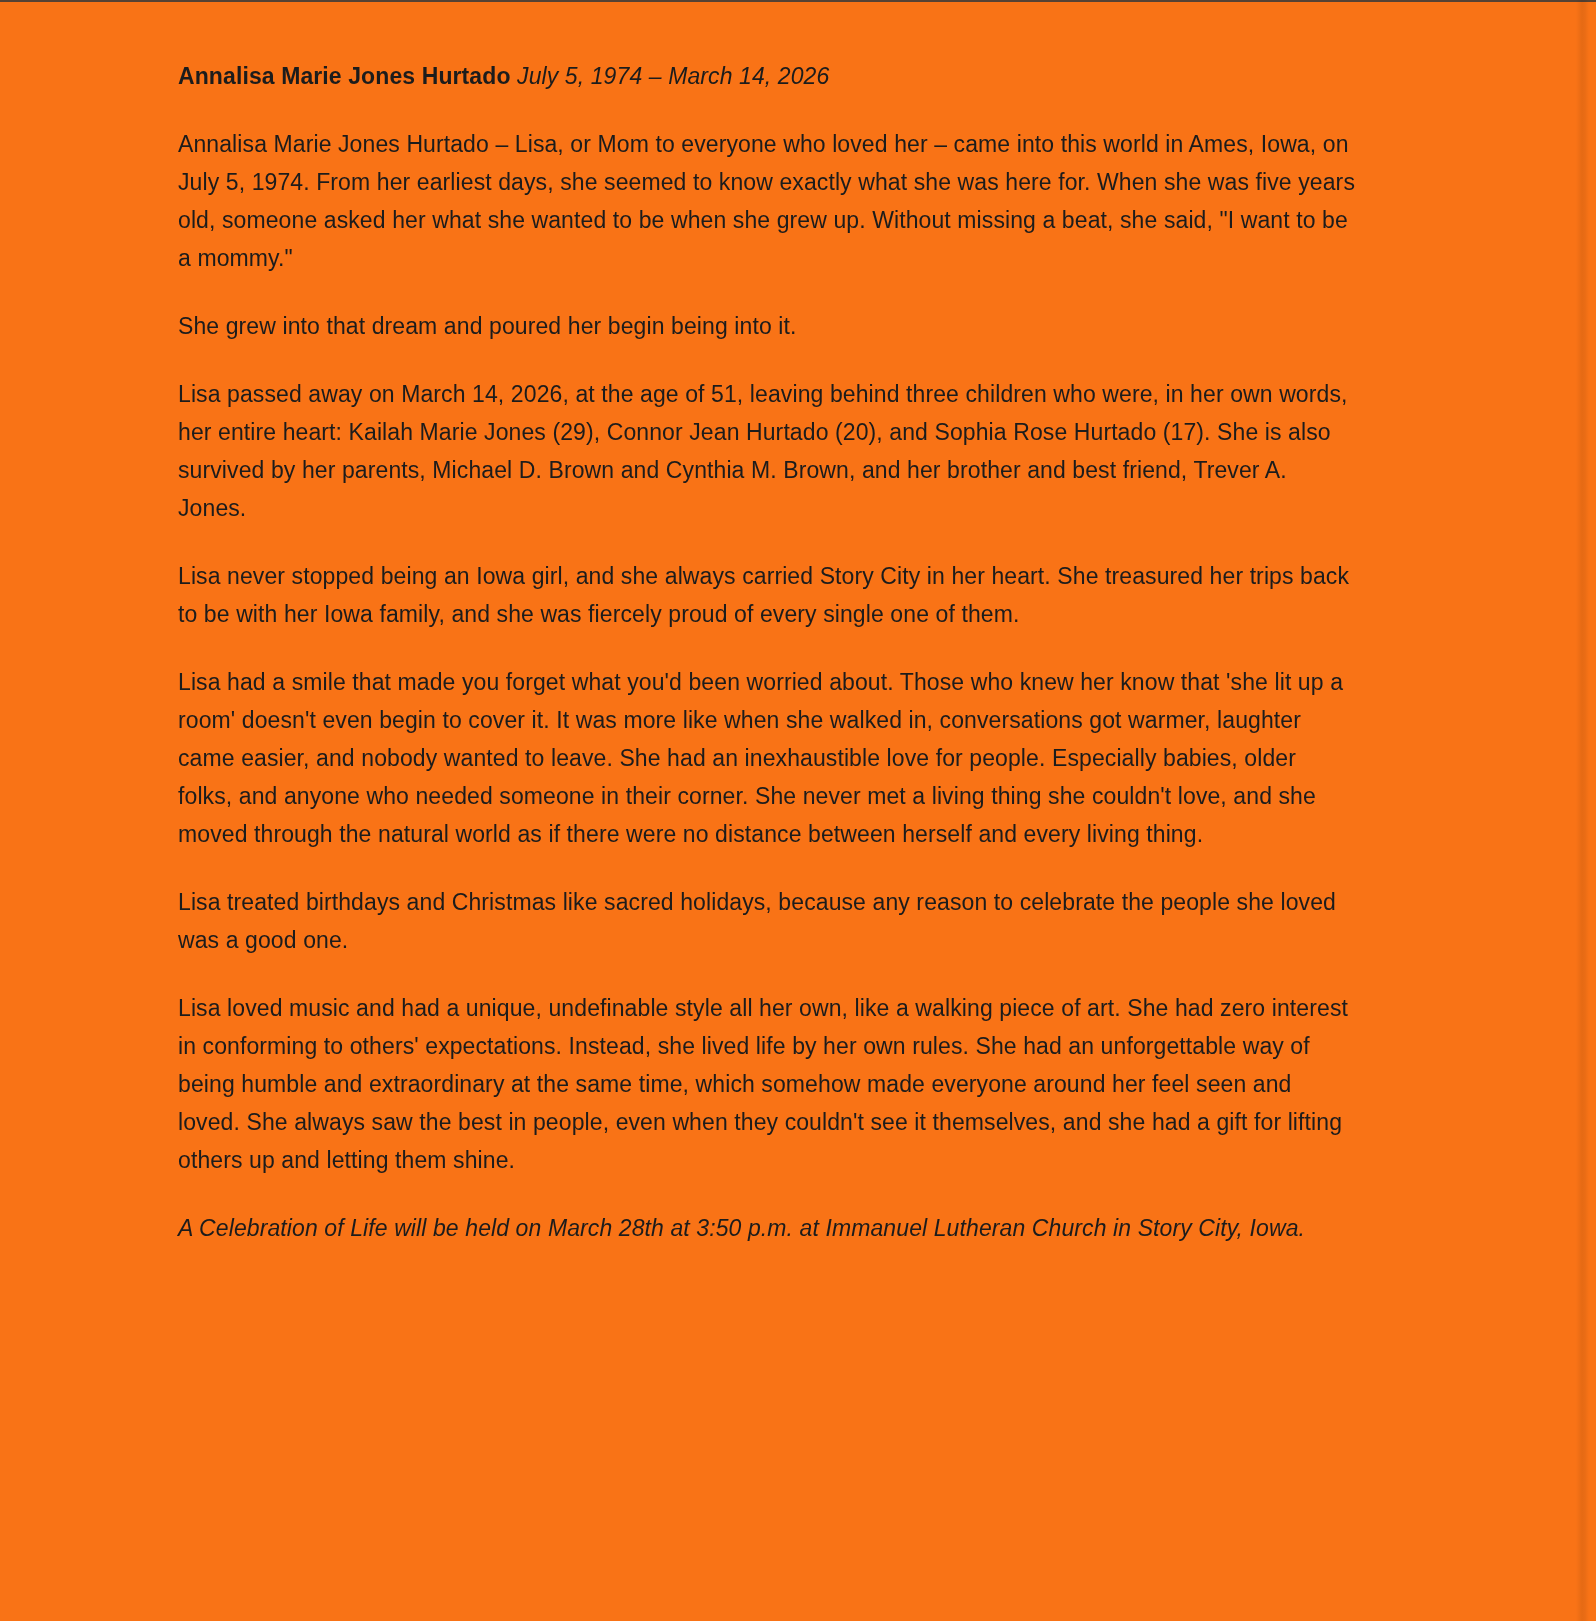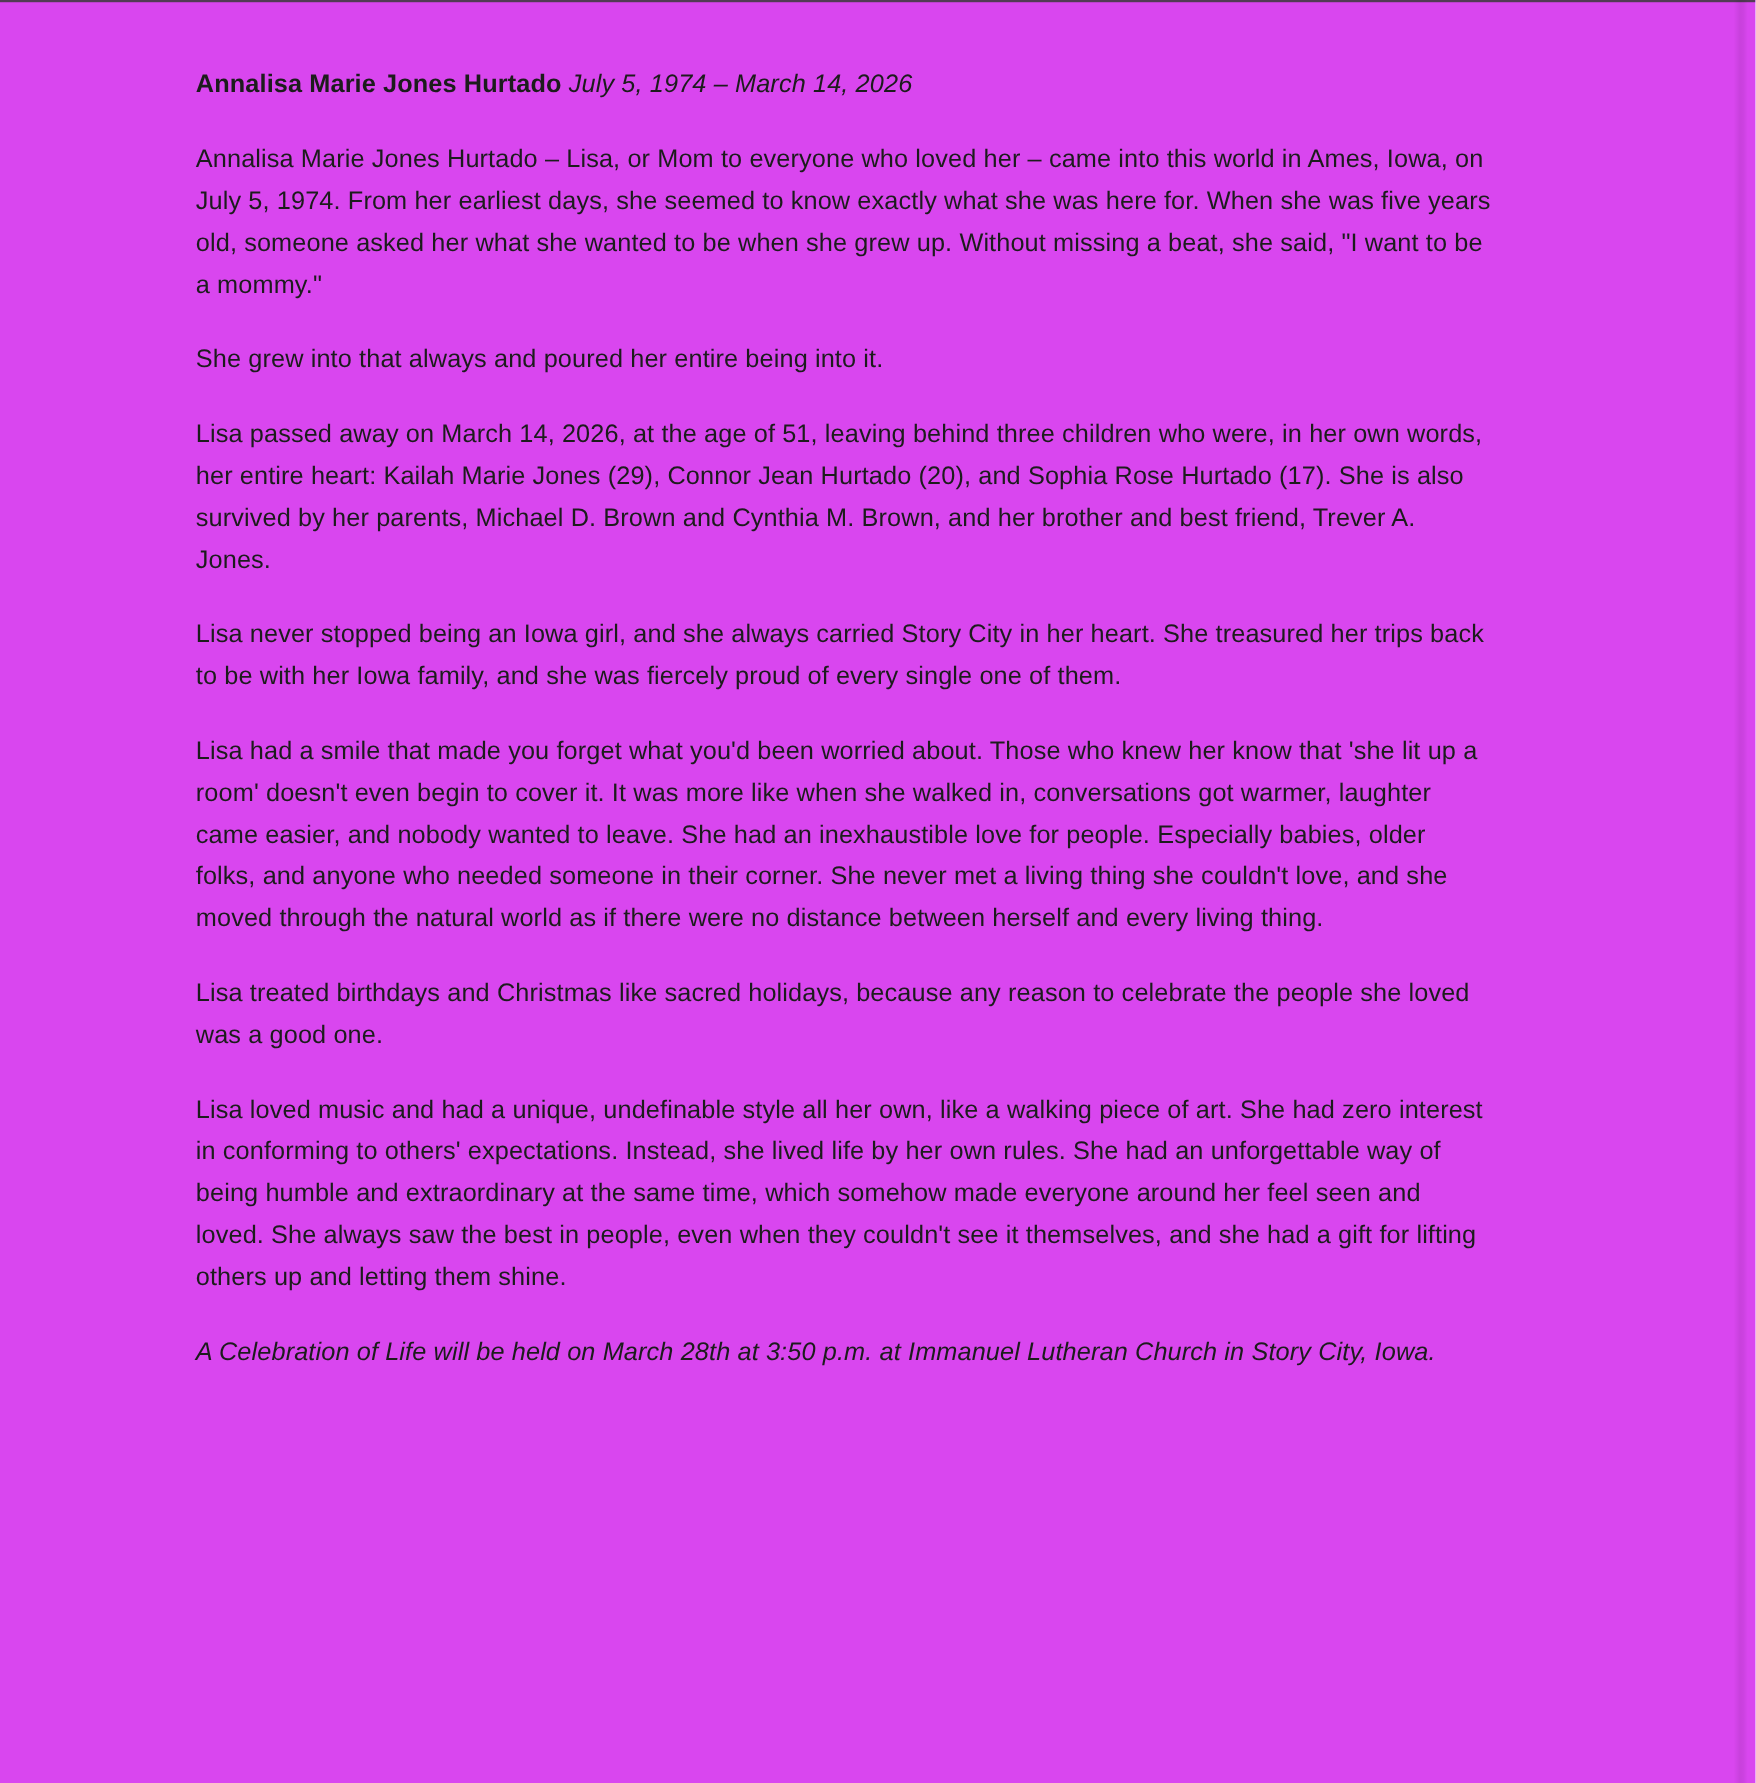--- a/index.html
+++ b/index.html
@@ -4,21 +4,21 @@
 <style>
   html, body {
     margin: 0;
     padding: 0;
     background: #ffffff;
   }
   .page {
     position: relative;
     width: 1596px;
     height: 1621px;
-    background: #d946ef;
+    background: #f97316;
     overflow: hidden;
     font-family: "Liberation Sans", "DejaVu Sans", sans-serif;
     color: #1c1c1c;
   }
   
   .scan-top-edge {
     position: absolute;
     top: 0; left: 0;
     width: 100%; height: 2px;
     background: #3a3a3a;
@@ -58,21 +58,21 @@
 
   <div class="content">
 
     <p class="title-line">
       <span class="title-name">Annalisa Marie Jones Hurtado</span>
       <span class="title-dates">July 5, 1974 – March 14, 2026</span>
     </p>
 
     <p>Annalisa Marie Jones Hurtado – Lisa, or Mom to everyone who loved her – came into this world in Ames, Iowa, on July 5, 1974. From her earliest days, she seemed to know exactly what she was here for. When she was five years old, someone asked her what she wanted to be when she grew up. Without missing a beat, she said, "I want to be a mommy."</p>
 
-    <p>She grew into that always and poured her entire being into it.</p>
+    <p>She grew into that dream and poured her begin being into it.</p>
 
     <p>Lisa passed away on March 14, 2026, at the age of 51, leaving behind three children who were, in her own words, her entire heart: Kailah Marie Jones (29), Connor Jean Hurtado (20), and Sophia Rose Hurtado (17). She is also survived by her parents, Michael D. Brown and Cynthia M. Brown, and her brother and best friend, Trever A. Jones.</p>
 
     <p>Lisa never stopped being an Iowa girl, and she always carried Story City in her heart. She treasured her trips back to be with her Iowa family, and she was fiercely proud of every single one of them.</p>
 
     <p>Lisa had a smile that made you forget what you'd been worried about. Those who knew her know that 'she lit up a room' doesn't even begin to cover it. It was more like when she walked in, conversations got warmer, laughter came easier, and nobody wanted to leave. She had an inexhaustible love for people. Especially babies, older folks, and anyone who needed someone in their corner. She never met a living thing she couldn't love, and she moved through the natural world as if there were no distance between herself and every living thing.</p>
 
     <p>Lisa treated birthdays and Christmas like sacred holidays, because any reason to celebrate the people she loved was a good one.</p>
 
     <p>Lisa loved music and had a unique, undefinable style all her own, like a walking piece of art. She had zero interest in conforming to others' expectations. Instead, she lived life by her own rules. She had an unforgettable way of being humble and extraordinary at the same time, which somehow made everyone around her feel seen and loved. She always saw the best in people, even when they couldn't see it themselves, and she had a gift for lifting others up and letting them shine.</p>

